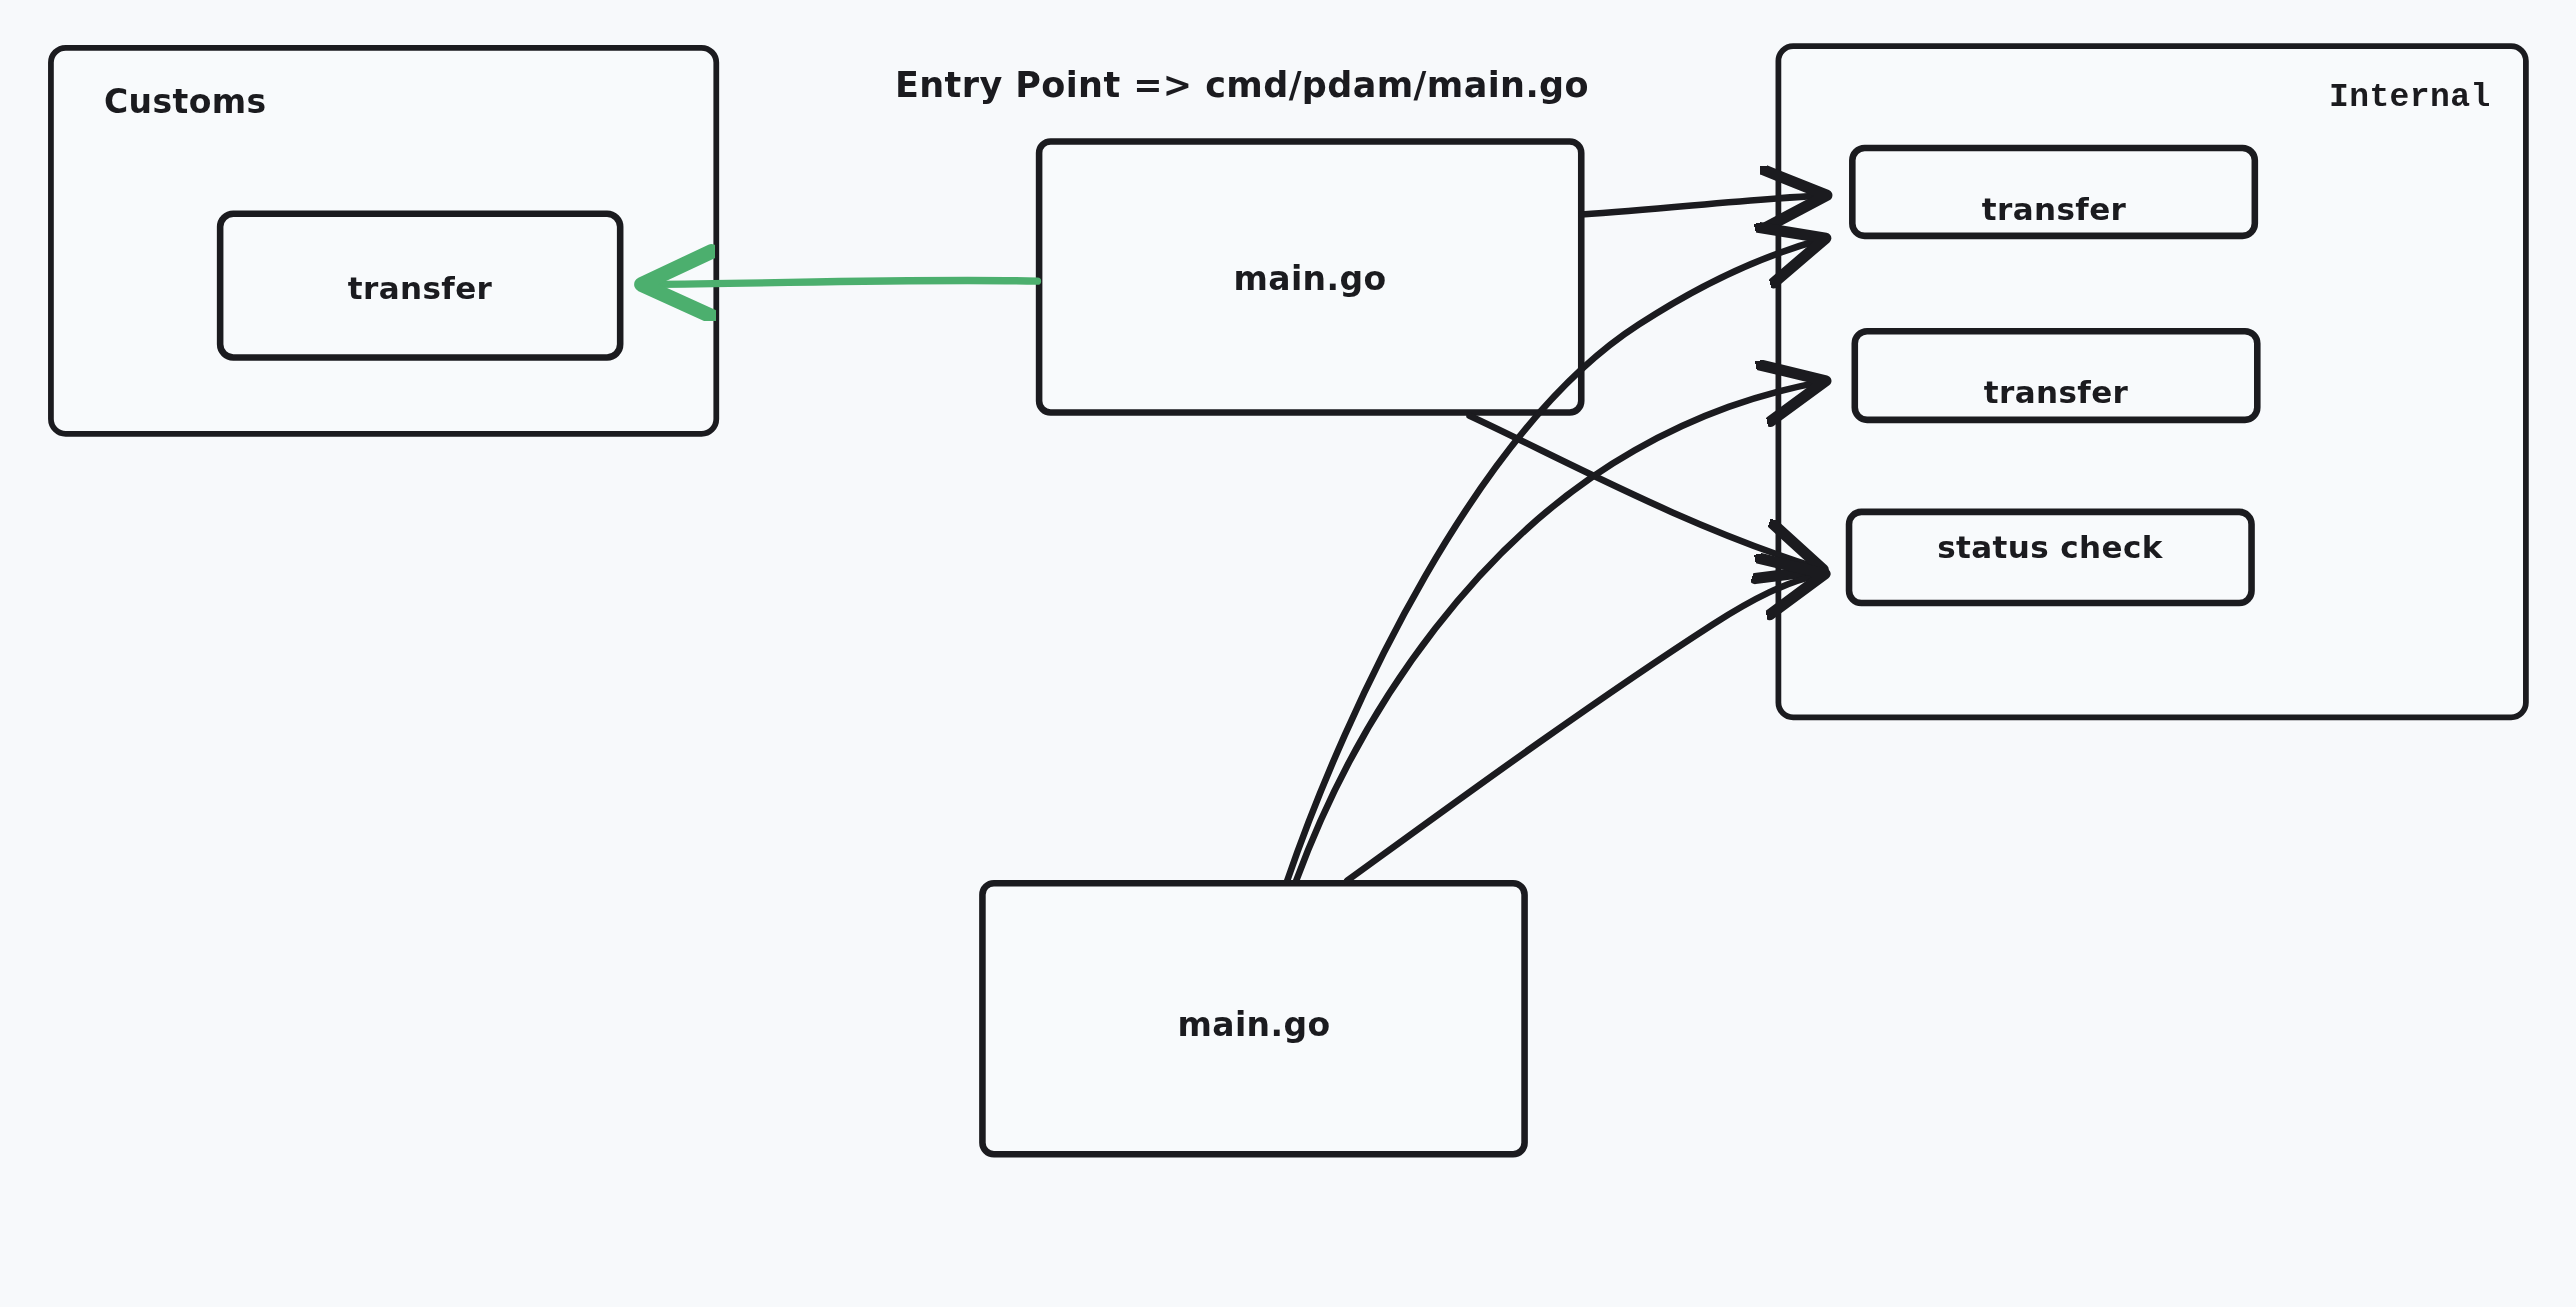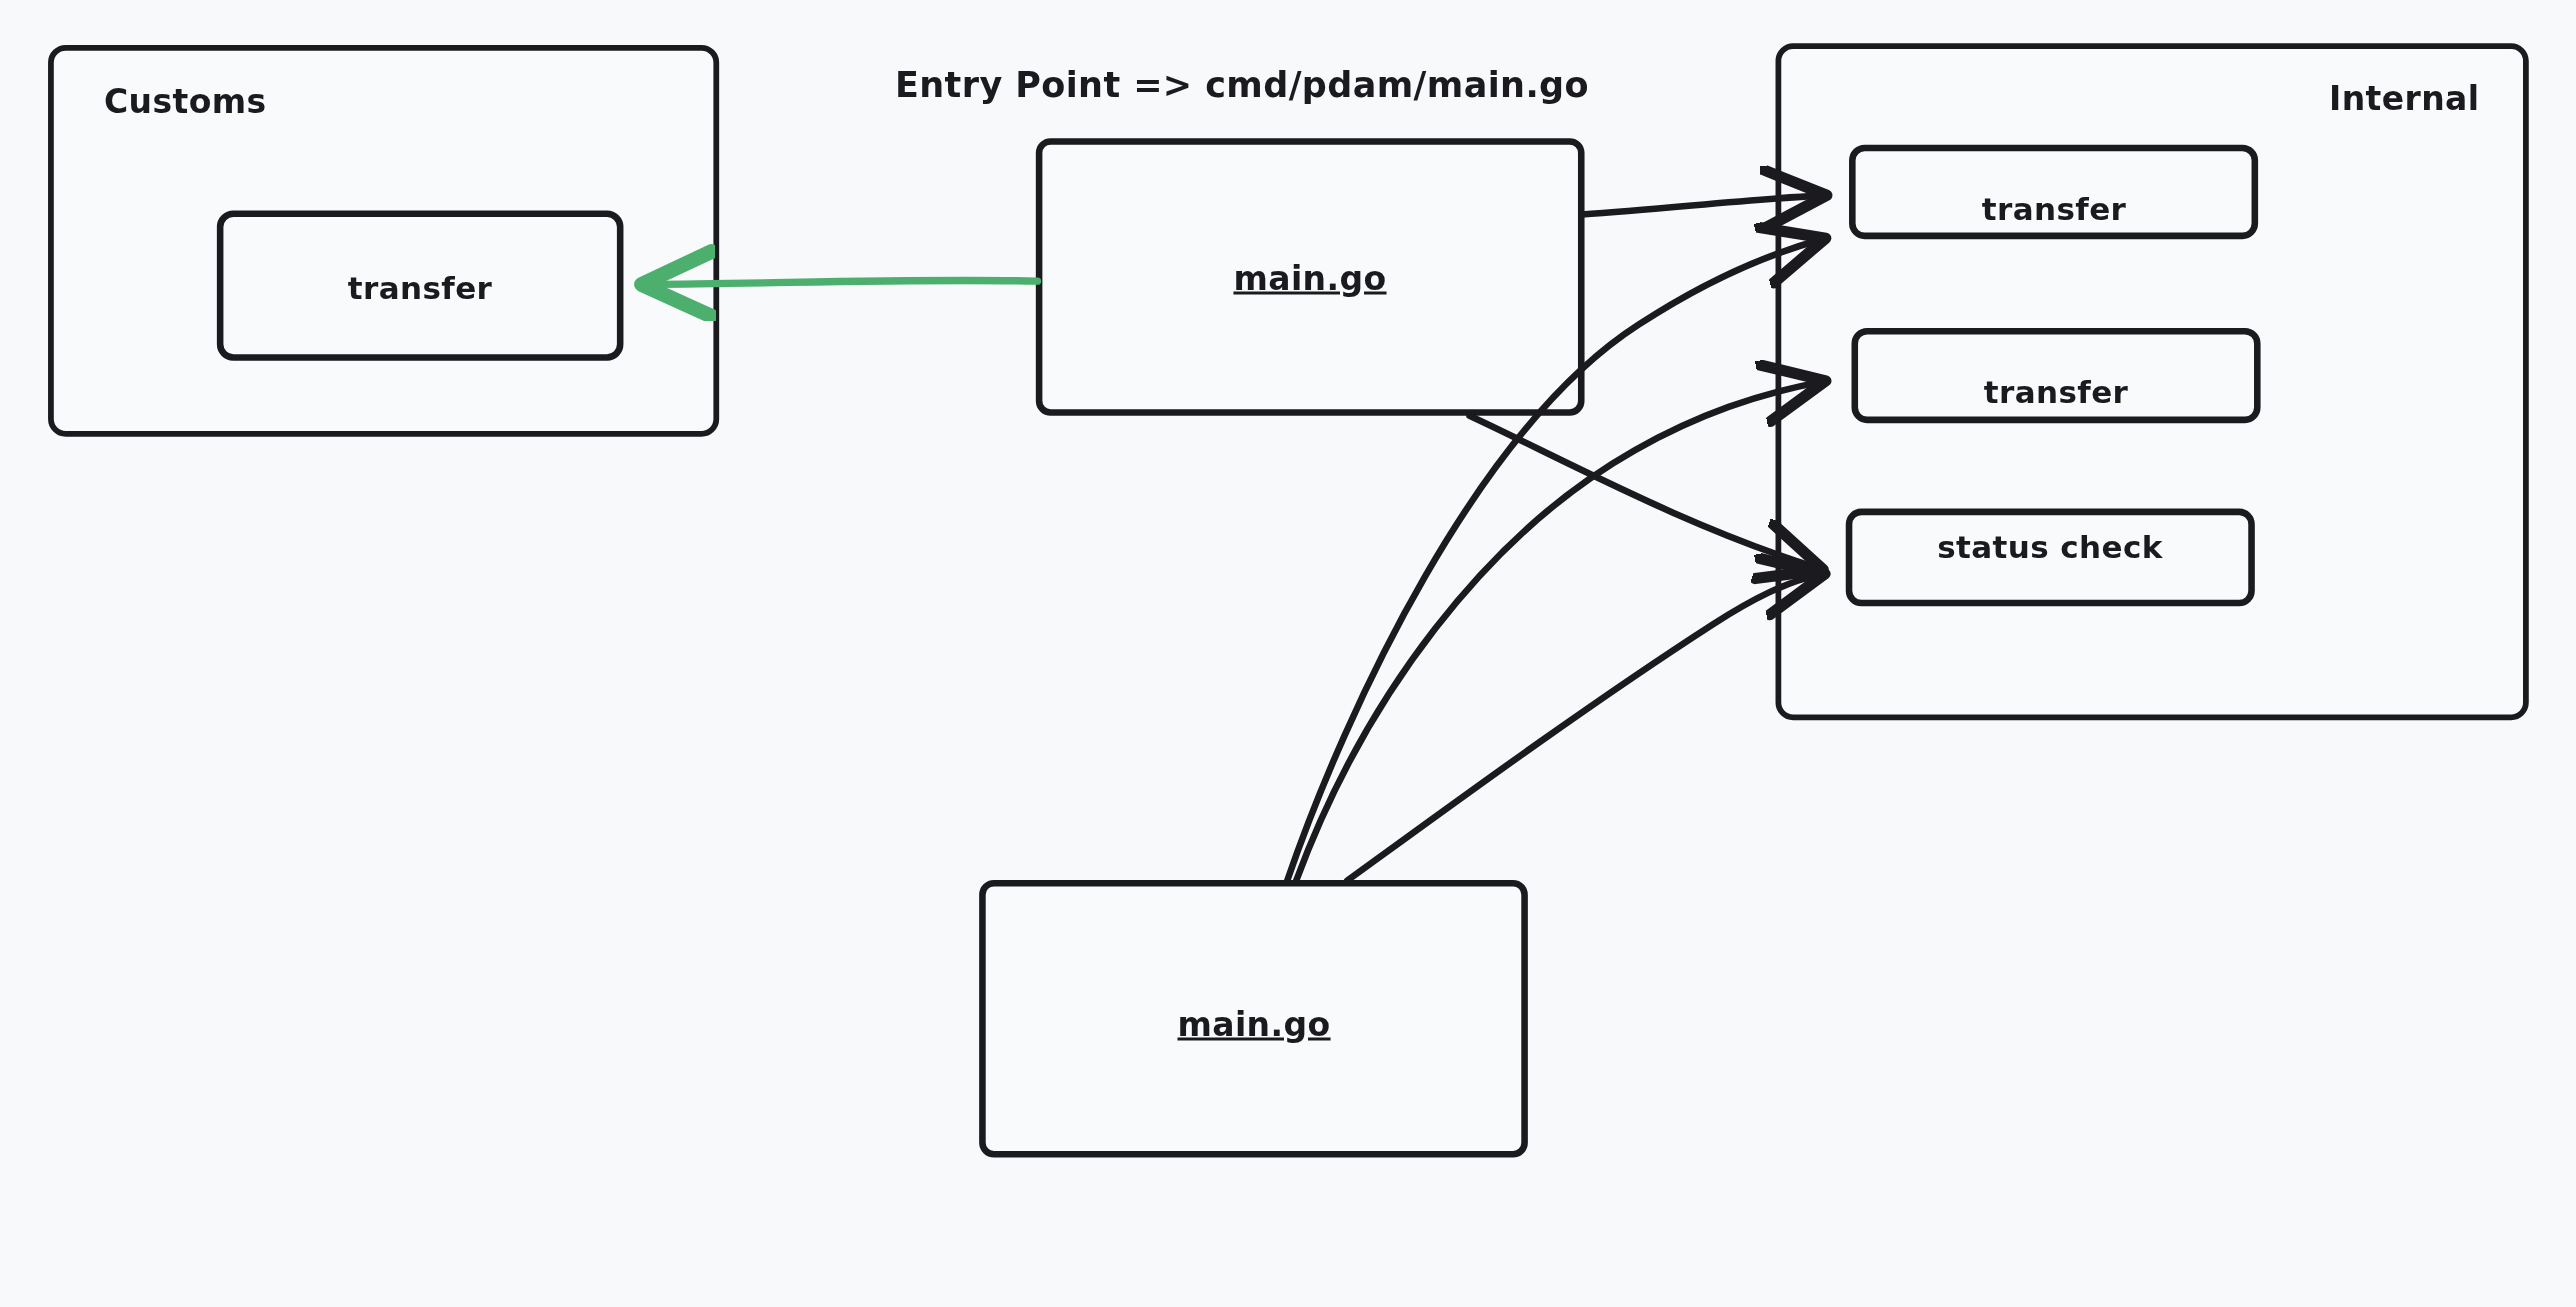--- a/index.html
+++ b/index.html
@@ -39,21 +39,20 @@
     user-select: none;
   }
   .txt-container-label {
     font-size: 33px;
   }
   .txt-box-label {
     font-size: 31px;
   }
   .txt-box-label-lg {
     font-size: 33px;
-    text-decoration: underline;
   }
   .txt-caption {
     font-size: 35px;
     text-align: right;
   }
   .centered {
     transform: translate(-50%, -50%);
   }
 </style>
 </head>
@@ -123,21 +122,21 @@
       <path d="M1578,1072 C1660,850 1810,650 1990,548 C2070,503 2140,480 2215,465" fill="none" stroke="#1b1b1f" stroke-width="8" stroke-linecap="round" marker-end="url(#arrow-dark)"></path>
     </g>
 
     <g>
       <path d="M1640,1072 C1760,985 1930,860 2085,760 C2135,728 2175,708 2214,700" fill="none" stroke="#1b1b1f" stroke-width="8" stroke-linecap="round" marker-end="url(#arrow-dark)"></path>
     </g>
   </svg>
 
   <div class="node-text txt-container-label" style="left:104px; top:82px;">Customs</div>
 
-  <div class="node-text txt-container-label" style="left:2329px; top:79px;">Internal</div>
+  <div class="node-text txt-container-label" style="left:2329px; top:79px;font-family:Liberation Mono, monospace;">Internal</div>
 
   <div class="node-text txt-box-label centered" style="left:420px; top:288px;">transfer</div>
 
   <div class="node-text txt-box-label-lg centered" style="left:1310px; top:278px;">main.go</div>
 
   <div class="node-text txt-box-label-lg centered" style="left:1254px; top:1024px;">main.go</div>
 
   <div class="node-text txt-box-label centered" style="left:2054px; top:209px;">transfer</div>
 
   <div class="node-text txt-box-label centered" style="left:2056px; top:392px;">transfer</div>

